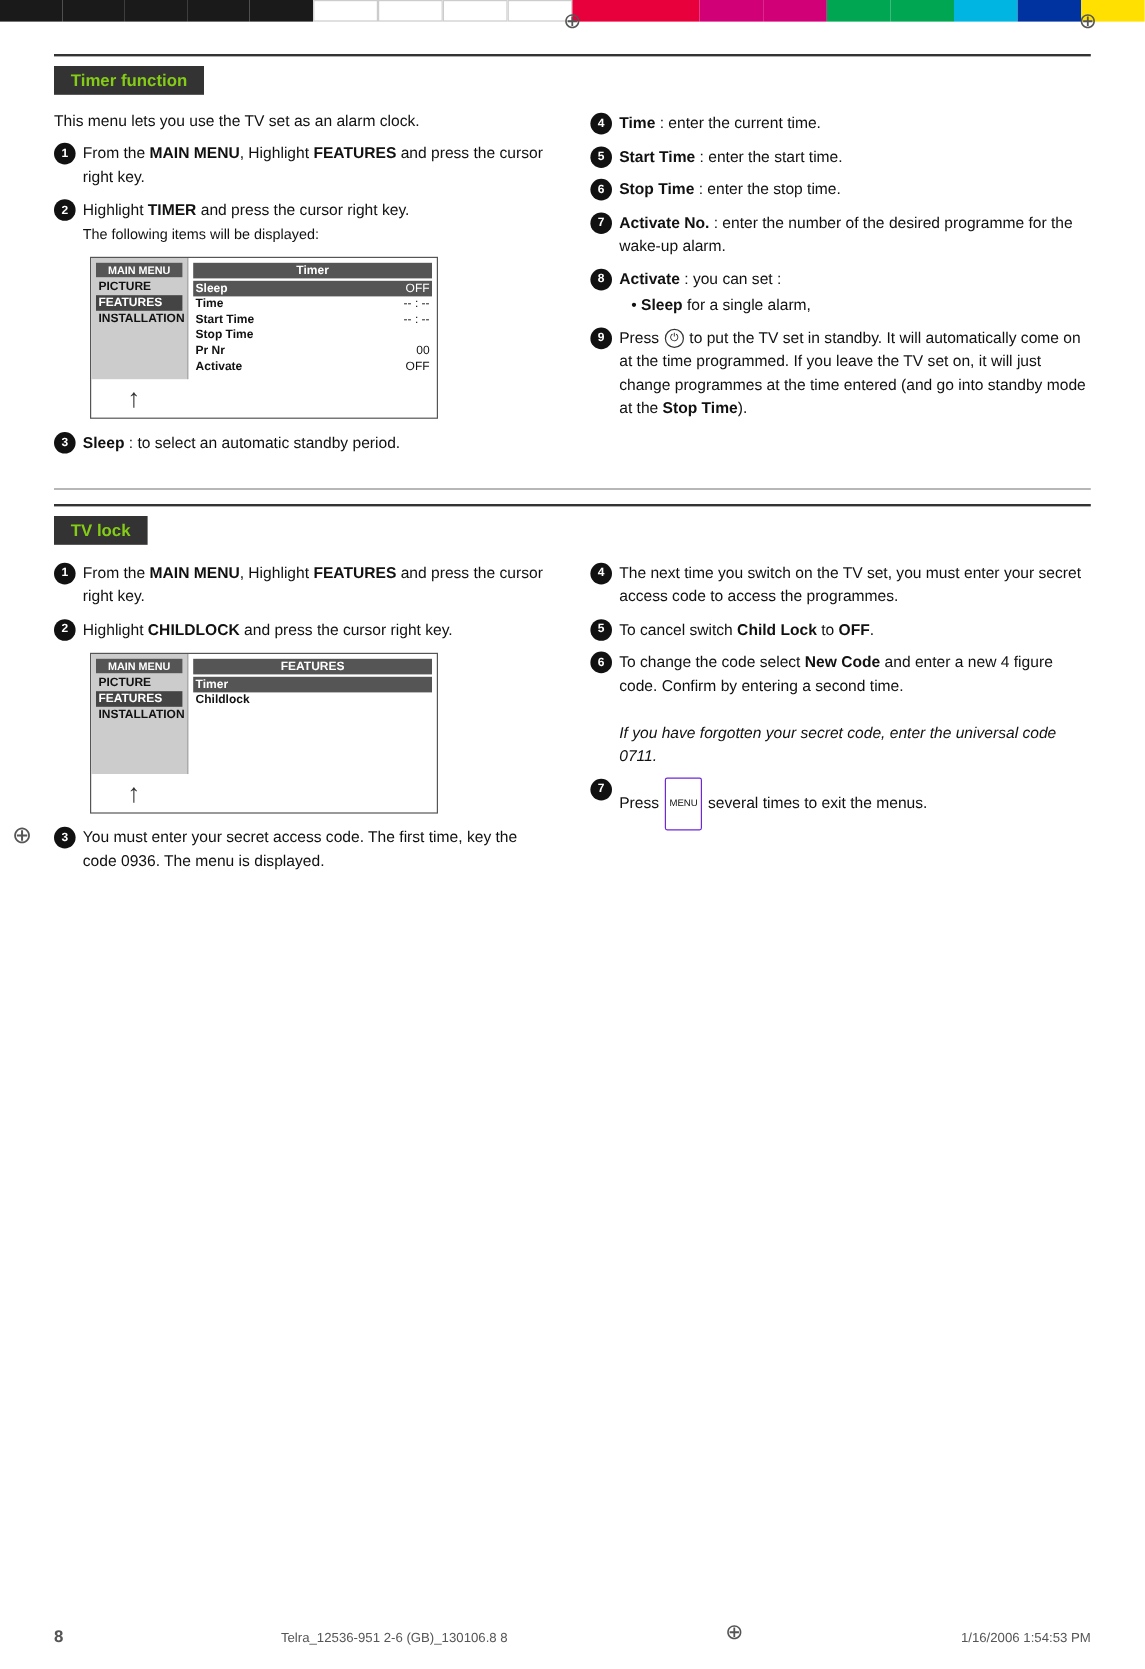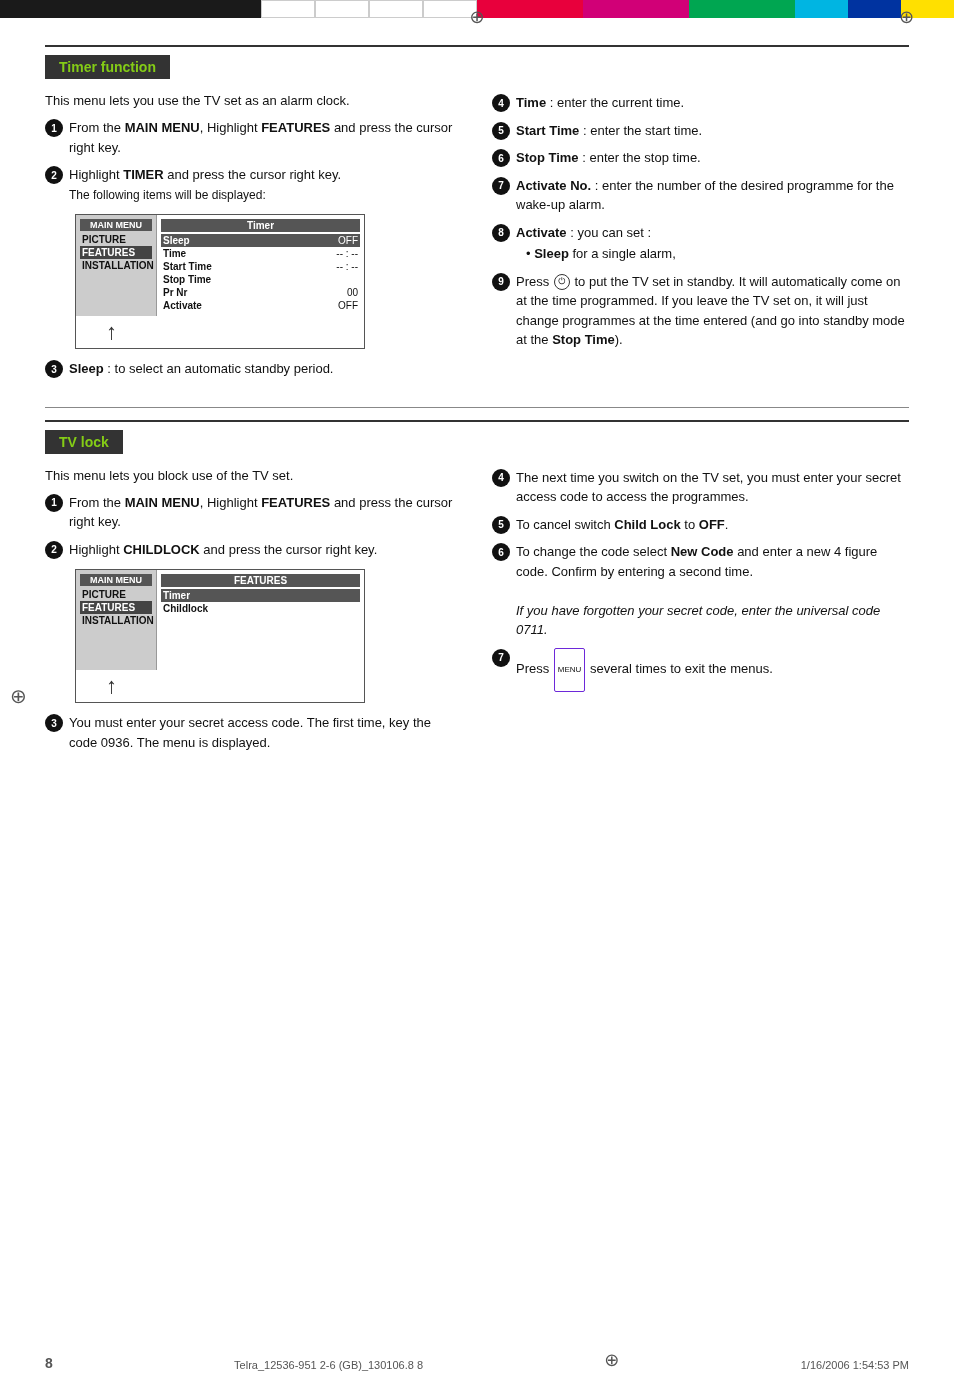--- a/index.html
+++ b/index.html
@@ -401,21 +401,20 @@
   </div>
 
   
   <hr class="section-separator">
   <hr class="section-rule">
   <div class="section-title-box">TV lock</div>
 
   <div class="two-col">
 
     <div class="col-left">
-      <p style="margin-bottom:10px;">This menu lets you block use of the TV set.</p>
 
       <div class="numbered-item">
         <span class="num-circle">1</span>
         <span class="item-text">From the <b>MAIN MENU</b>, Highlight <b>FEATURES</b> and press the cursor right key.</span>
       </div>
 
       <div class="numbered-item">
         <span class="num-circle">2</span>
         <span class="item-text">Highlight <b>CHILDLOCK</b> and press the cursor right key.</span>
       </div>

